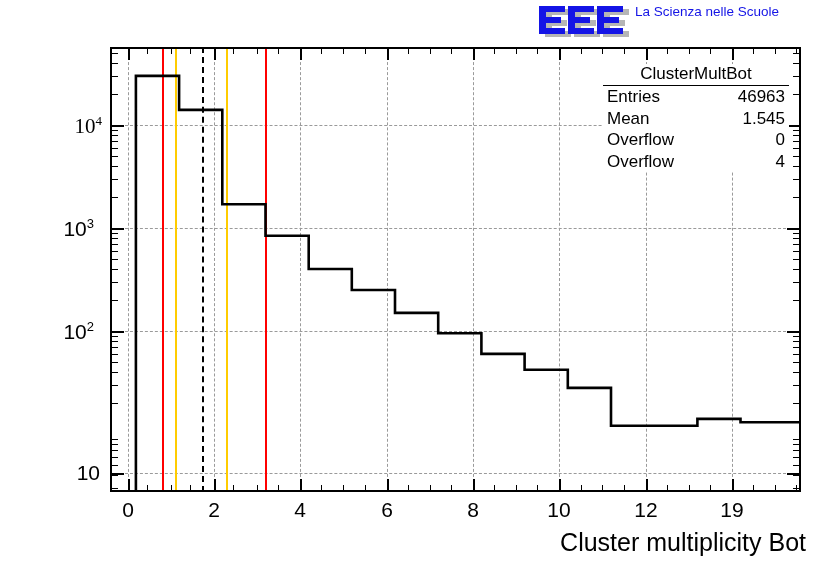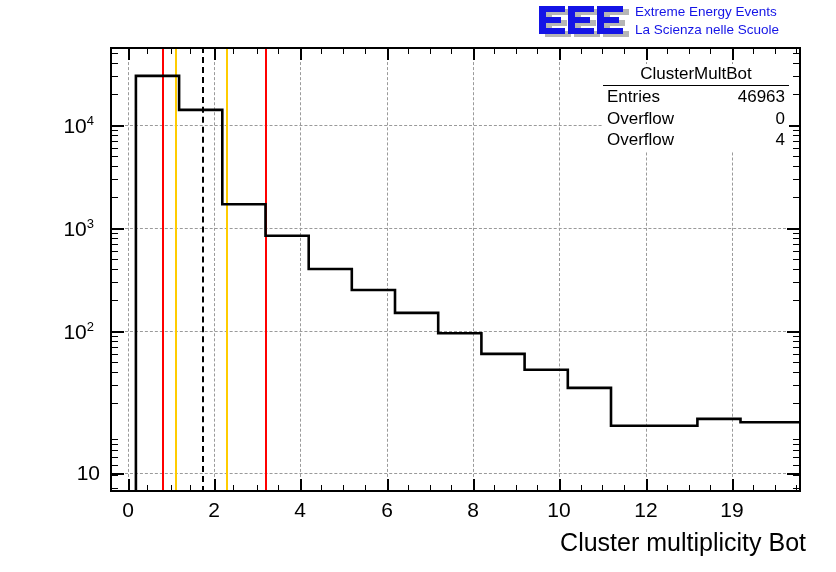--- a/index.html
+++ b/index.html
@@ -89,21 +89,20 @@
             <rect x="31" y="23" width="26" height="6"></rect>
             <rect x="31" y="1" width="7" height="28"></rect>
           <rect x="60" y="1" width="26" height="6"></rect>
             <rect x="60" y="12" width="22" height="6"></rect>
             <rect x="60" y="23" width="26" height="6"></rect>
             <rect x="60" y="1" width="7" height="28"></rect>
         </g>
       </svg>
     </div>
     <div class="logo-text">
-      <div class="logo-line">Extreme Energy Events</div>
       <div class="logo-line">La Scienza nelle Scuole</div>
     </div>
   </div>
 
   <div class="plotarea">
 
     <div class="gridv" style="left:18px"></div>
     <div class="gridv" style="left:104px"></div>
     <div class="gridv" style="left:190px"></div>
     <div class="gridv" style="left:277px"></div>
@@ -284,31 +283,35 @@
   <div class="xlabel" style="left:270px;top:498px;">4</div>
   <div class="xlabel" style="left:357px;top:498px;">6</div>
   <div class="xlabel" style="left:443px;top:498px;">8</div>
   <div class="xlabel" style="left:529px;top:498px;">10</div>
   <div class="xlabel" style="left:616px;top:498px;">12</div>
   <div class="xlabel" style="left:702px;top:498px;">19</div>
 
   <div class="ylabel" style="left:30px;top:461px;">10</div>
   <div class="ylabel" style="left:24px;top:319px;">10<sup>2</sup></div>
   <div class="ylabel" style="left:24px;top:216px;">10<sup>3</sup></div>
-  <div class="ylabel" style="left:24px;top:113px;">10<sup>4</sup></div>
+  <div class="ylabel" style="left:32px;top:113px;font-family:Liberation Serif, serif;">10<sup>4</sup></div>
 
   <div class="axis-title">Cluster multiplicity Bot</div>
 
   <div class="stats">
     <div class="stats-title">ClusterMultBot</div>
     <div class="stats-row">
       <span>Entries</span>
       <span>46963</span>
     </div>
     <div class="stats-row">
+      <span>Mean</span>
+      <span>1.545</span>
+    </div>
+    <div class="stats-row">
       <span>Overflow</span>
       <span>0</span>
     </div>
     <div class="stats-row">
       <span>Overflow</span>
       <span>4</span>
     </div>
   </div>
 
 </div>

